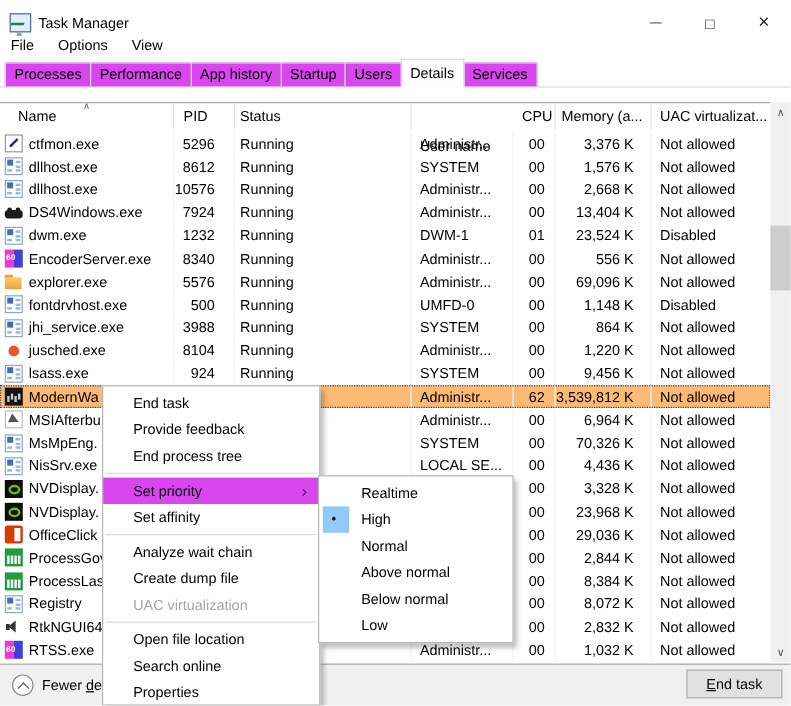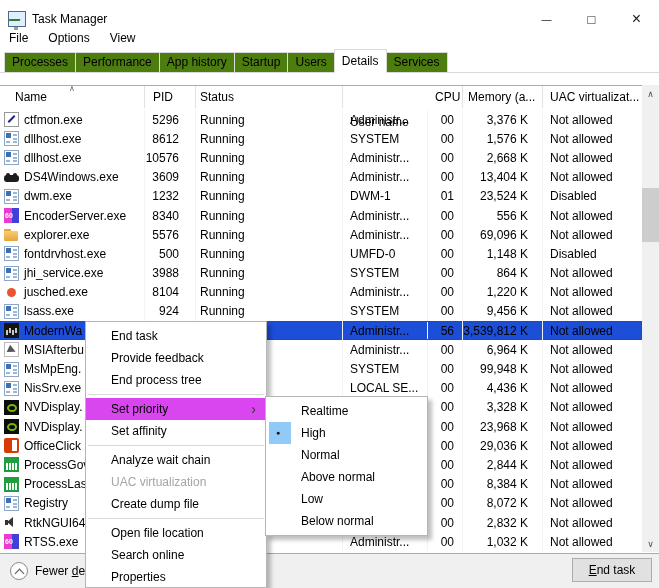--- a/index.html
+++ b/index.html
@@ -16,39 +16,39 @@
   .cap-btn{width:45px;height:26px;display:flex;align-items:center;justify-content:center;color:#1a1a1a;font-size:13px;}
   .cap-btn.min::before{content:"—";font-size:10px;}
   .cap-btn.max::before{content:"□";font-size:13px;}
   .cap-btn.close::before{content:"×";font-size:16px;}
   
   .menubar{position:absolute;top:27px;left:0;right:0;height:21px;display:flex;align-items:center;padding-left:9px;}
   .menubar-item{padding:2px 9px 2px 0;margin-right:11px;}
   
   .tabs{position:absolute;top:50px;left:0;right:0;height:22px;display:flex;align-items:flex-end;
         border-bottom:1px solid #d9d9d9;padding-left:4px;box-sizing:content-box;}
-  .tab{background:#4d7c0f;border:1px solid #d9d9d9;border-bottom:none;height:19px;line-height:19px;
+  .tab{background:#d946ef;border:1px solid #d9d9d9;border-bottom:none;height:19px;line-height:19px;
        padding:0 7px;margin-right:-1px;position:relative;}
   .tab.active{background:#fff;height:22px;line-height:22px;z-index:2;margin-bottom:-1px;
        border-bottom:1px solid #fff;}
   
   .table-header{position:absolute;top:85px;left:0;width:642px;height:23px;display:flex;
        border-top:1px solid #ababab;background:#fff;box-sizing:border-box;}
   .hcell{box-sizing:border-box;border-right:1px solid #e2e2e2;display:flex;align-items:center;position:relative;}
   .hc-name{width:145px;padding-left:15px;}
   .hc-pid{width:51px;padding-left:8px;}
   .hc-status{width:147px;padding-left:4px;}
   .hc-user{width:85px;padding-left:7px;margin-top:36px;}
   .hc-cpu{width:35px;padding-left:7px;}
   .hc-mem{width:80px;padding-left:5px;}
   .hc-uac{width:99px;padding-left:7px;border-right:none;}
   .sort-arrow{position:absolute;top:-1px;left:50%;transform:translateX(-50%);font-size:8px;color:#666;line-height:8px;}
   .rows{position:absolute;top:110px;left:0;width:642px;height:442px;overflow:hidden;}
   .row{height:19.2px;display:flex;align-items:flex-end;box-sizing:border-box;}
-  .row.selected{background:#1d4ed8;outline:1px dotted #33475e;outline-offset:-1px;}
+  .row.selected{background:#fdba74;outline:1px dotted #33475e;outline-offset:-1px;}
   .cell{box-sizing:border-box;height:100%;display:flex;align-items:center;border-right:1px solid #f3f3f3;overflow:hidden;white-space:nowrap;}
   .c-name{width:145px;padding-left:4px;gap:5px;}
   .c-pid{width:51px;justify-content:flex-end;padding-right:16px;}
   .c-status{width:147px;padding-left:4px;}
   .c-user{width:85px;padding-left:7px;}
   .c-cpu{width:35px;justify-content:flex-end;padding-right:8px;}
   .c-mem{width:80px;justify-content:flex-end;padding-right:14px;}
   .c-uac{width:99px;padding-left:7px;border-right:none;}
   
   .ic{width:15px;height:15px;position:relative;flex:none;}
@@ -191,21 +191,21 @@
       <div class="cell c-user">Administr...</div>
       <div class="cell c-cpu">00</div>
       <div class="cell c-mem">2,668 K</div>
       <div class="cell c-uac">Not allowed</div>
     </div>
     <div class="row">
       <div class="cell c-name">
         <span class="ic ic-pad"></span>
         <span>DS4Windows.exe</span>
       </div>
-      <div class="cell c-pid">3609</div>
+      <div class="cell c-pid">7924</div>
       <div class="cell c-status">Running</div>
       <div class="cell c-user">Administr...</div>
       <div class="cell c-cpu">00</div>
       <div class="cell c-mem">13,404 K</div>
       <div class="cell c-uac">Not allowed</div>
     </div>
     <div class="row">
       <div class="cell c-name">
         <span class="ic ic-win"></span>
         <span>dwm.exe</span>
@@ -290,21 +290,21 @@
       <div class="cell c-uac">Not allowed</div>
     </div>
     <div class="row selected">
       <div class="cell c-name">
         <span class="ic ic-game"></span>
         <span>ModernWa</span>
       </div>
       <div class="cell c-pid"></div>
       <div class="cell c-status"></div>
       <div class="cell c-user">Administr...</div>
-      <div class="cell c-cpu">56</div>
+      <div class="cell c-cpu">62</div>
       <div class="cell c-mem">3,539,812 K</div>
       <div class="cell c-uac">Not allowed</div>
     </div>
     <div class="row">
       <div class="cell c-name">
         <span class="ic ic-gauge"></span>
         <span>MSIAfterbu</span>
       </div>
       <div class="cell c-pid"></div>
       <div class="cell c-status"></div>
@@ -315,21 +315,21 @@
     </div>
     <div class="row">
       <div class="cell c-name">
         <span class="ic ic-win"></span>
         <span>MsMpEng.</span>
       </div>
       <div class="cell c-pid"></div>
       <div class="cell c-status"></div>
       <div class="cell c-user">SYSTEM</div>
       <div class="cell c-cpu">00</div>
-      <div class="cell c-mem">99,948 K</div>
+      <div class="cell c-mem">70,326 K</div>
       <div class="cell c-uac">Not allowed</div>
     </div>
     <div class="row">
       <div class="cell c-name">
         <span class="ic ic-win"></span>
         <span>NisSrv.exe</span>
       </div>
       <div class="cell c-pid"></div>
       <div class="cell c-status"></div>
       <div class="cell c-user">LOCAL SE...</div>
@@ -453,28 +453,28 @@
 
 <div class="context-menu">
     <div class="menu-item">End task</div>
     <div class="menu-item">Provide feedback</div>
     <div class="menu-item">End process tree</div>
     <div class="menu-sep"></div>
     <div class="menu-item highlight has-sub">Set priority</div>
     <div class="menu-item">Set affinity</div>
     <div class="menu-sep"></div>
     <div class="menu-item">Analyze wait chain</div>
+    <div class="menu-item">Create dump file</div>
     <div class="menu-item disabled">UAC virtualization</div>
-    <div class="menu-item">Create dump file</div>
     <div class="menu-sep"></div>
     <div class="menu-item">Open file location</div>
     <div class="menu-item">Search online</div>
     <div class="menu-item">Properties</div>
   </div>
 
 <div class="submenu">
     <div class="sub-item">Realtime</div>
     <div class="sub-item selected">High</div>
     <div class="sub-item">Normal</div>
     <div class="sub-item">Above normal</div>
+    <div class="sub-item">Below normal</div>
     <div class="sub-item">Low</div>
-    <div class="sub-item">Below normal</div>
   </div>
 
 </body></html>

